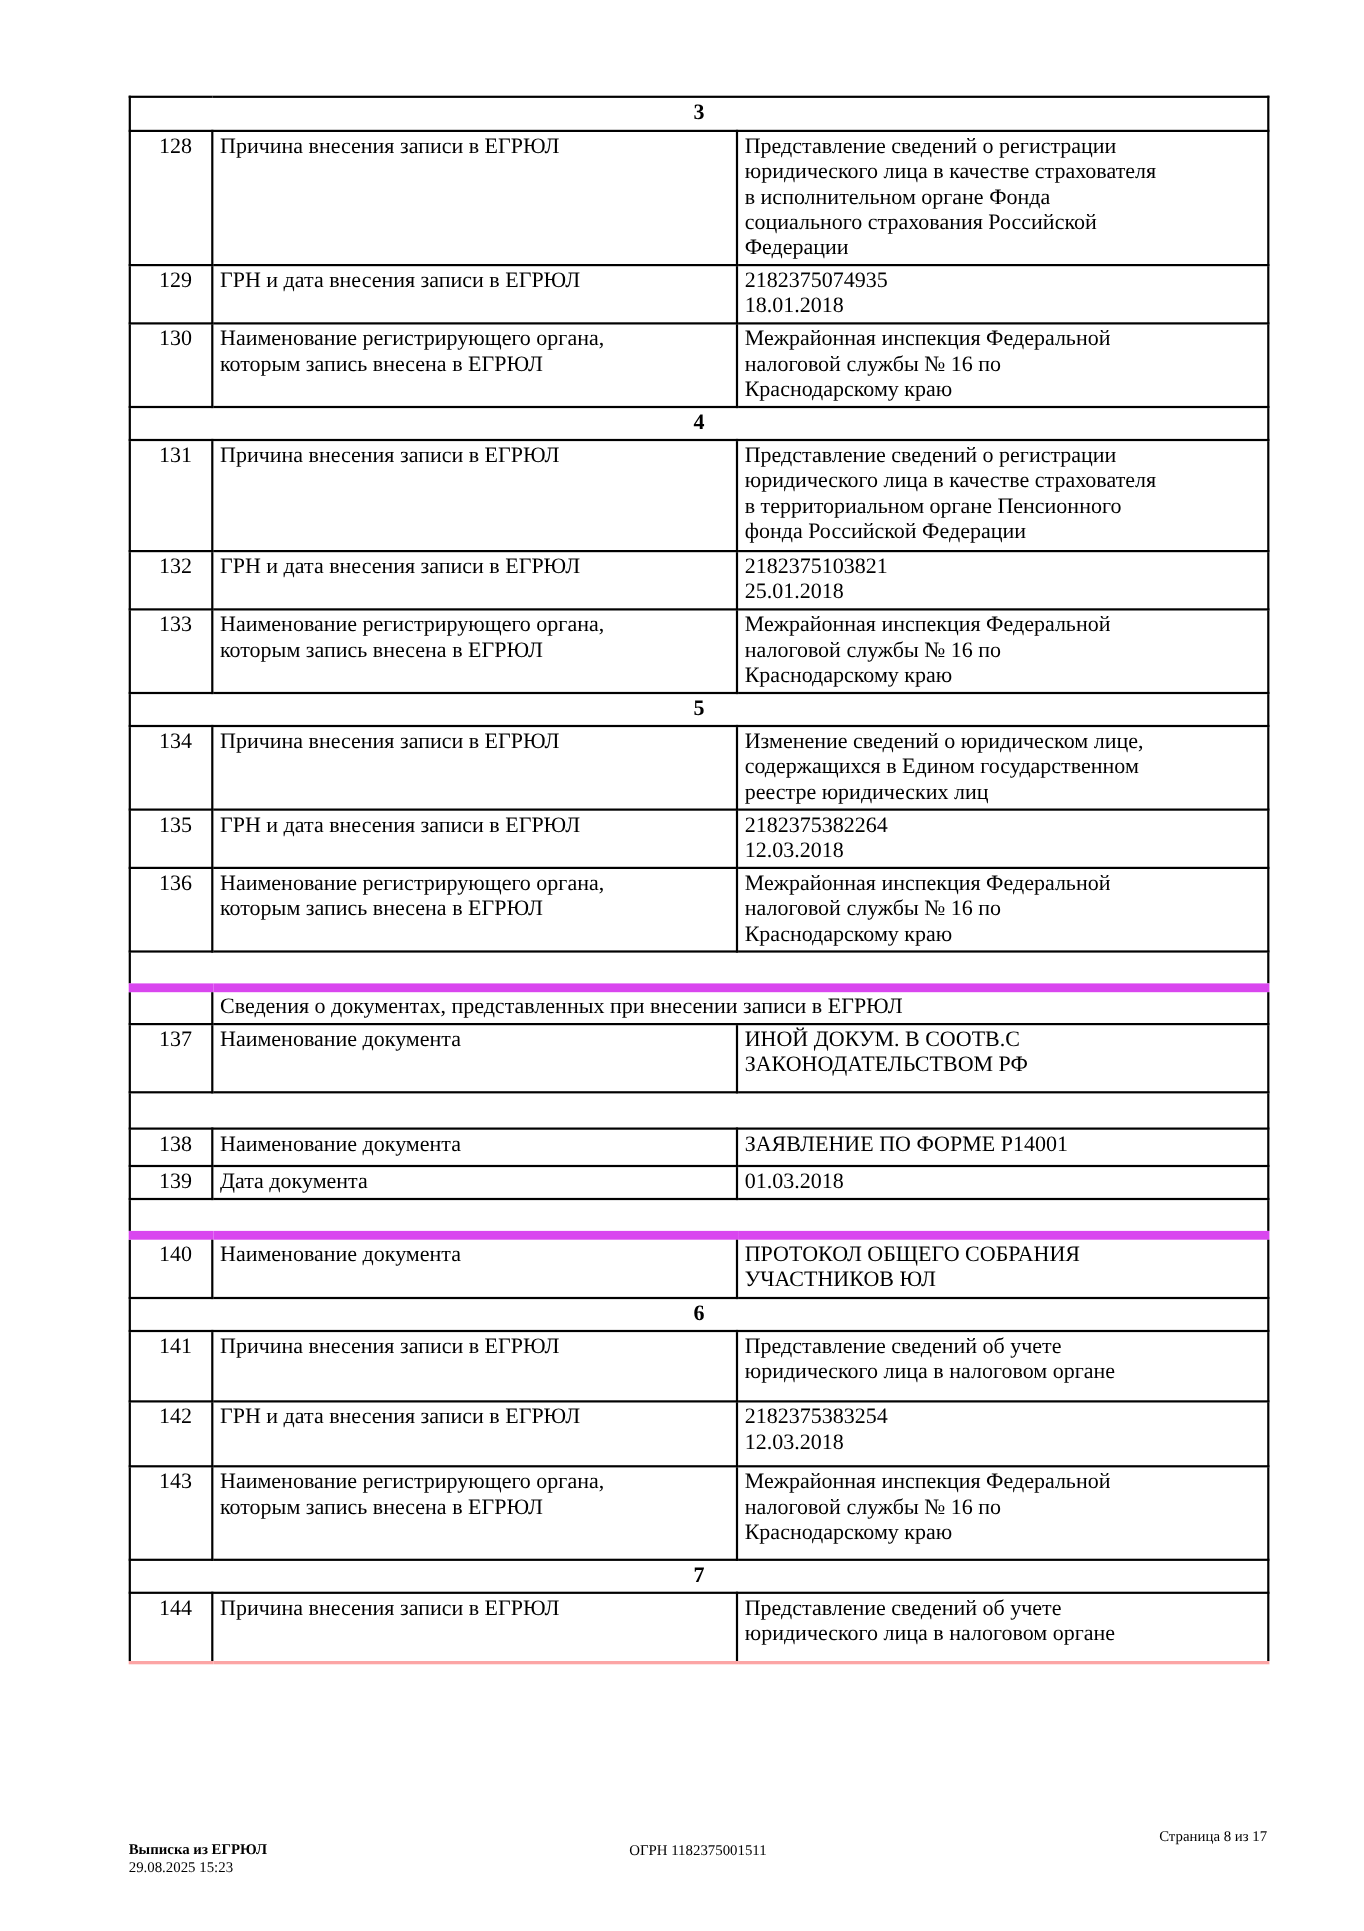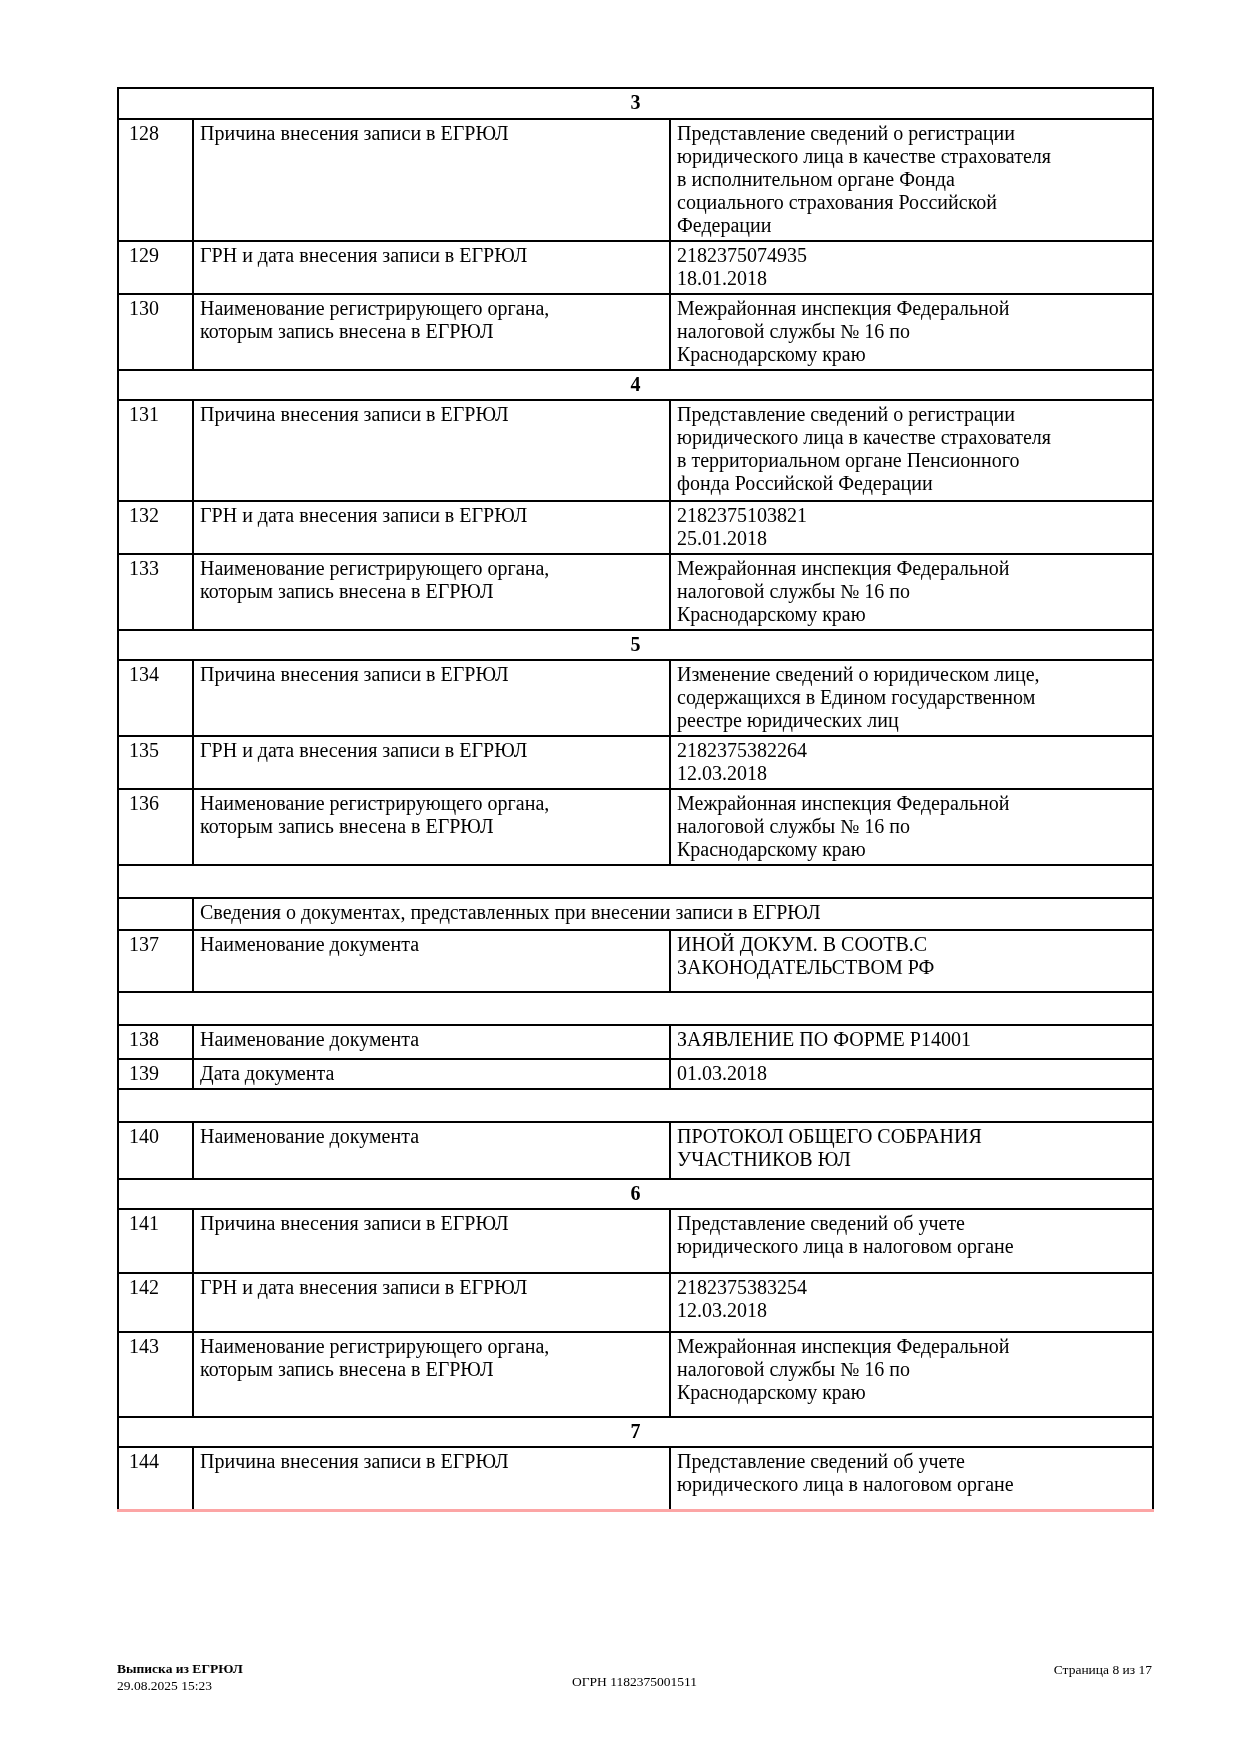--- a/index.html
+++ b/index.html
@@ -24,56 +24,57 @@
     font-size: 20px;
     line-height: 23px;
   }
   .doc-table td {
     border: 2px solid #000000;
     vertical-align: top;
     padding: 2px 6px 3px 6px;
     overflow: hidden;
   }
   .doc-table td.num {
+    text-align: center;
     padding-left: 10px;
     padding-right: 2px;
   }
   .doc-table td.lbl,
   .doc-table td.val {
     white-space: pre-line;
     margin-top: 43px;
   }
   .doc-table tr.sec td {
     text-align: center;
     font-weight: bold;
     vertical-align: middle;
     padding-top: 0;
     padding-bottom: 2px;
   }
   .doc-table tr.spacer td {
     padding: 0;
   }
   .doc-table tr.thick-top td {
-    border-top: 1px solid #d946ef;
+    border-top: 8px solid #d946ef;
   }
   .doc-table tr.thick-bottom td {
     border-bottom: 3px solid #fca5a5;
   }
   .footer {
     position: absolute;
     left: 117px;
     top: 1656px;
     width: 1035px;
     font-size: 13.5px;
     line-height: 17px;
   }
   .footer .left-block {
     position: absolute;
     left: 0;
-    top: 4px;
+    top: 16px;
     text-align: left;
     white-space: nowrap;
   }
   .footer .doc-type {
     font-weight: bold;
   }
   .footer .center-block {
     position: absolute;
     left: 0;
     top: 17px;

